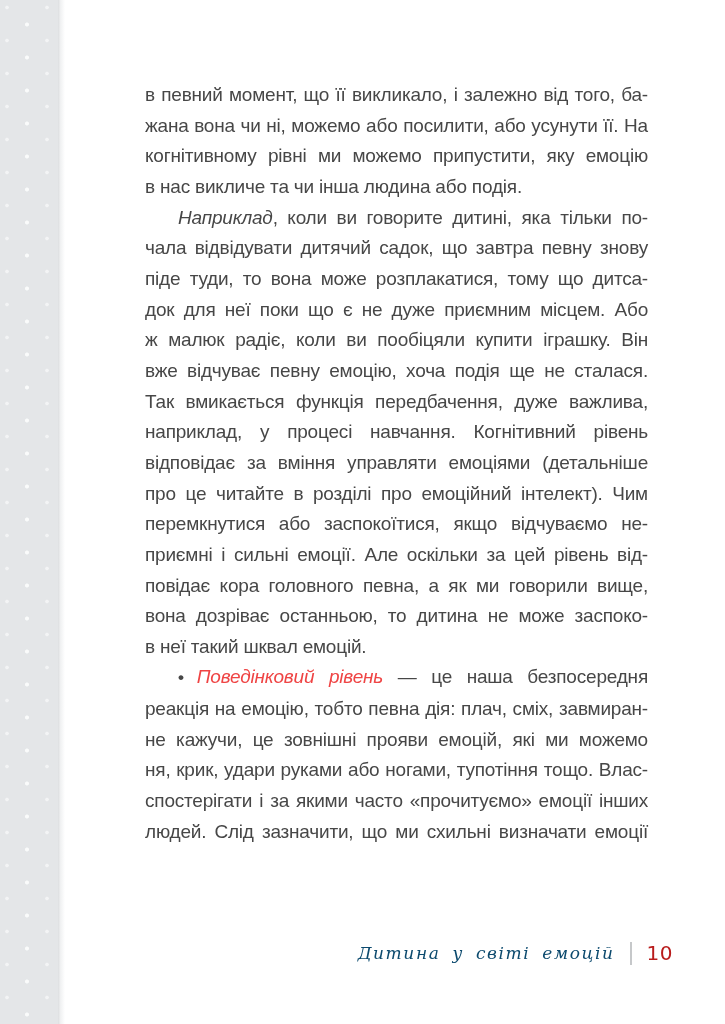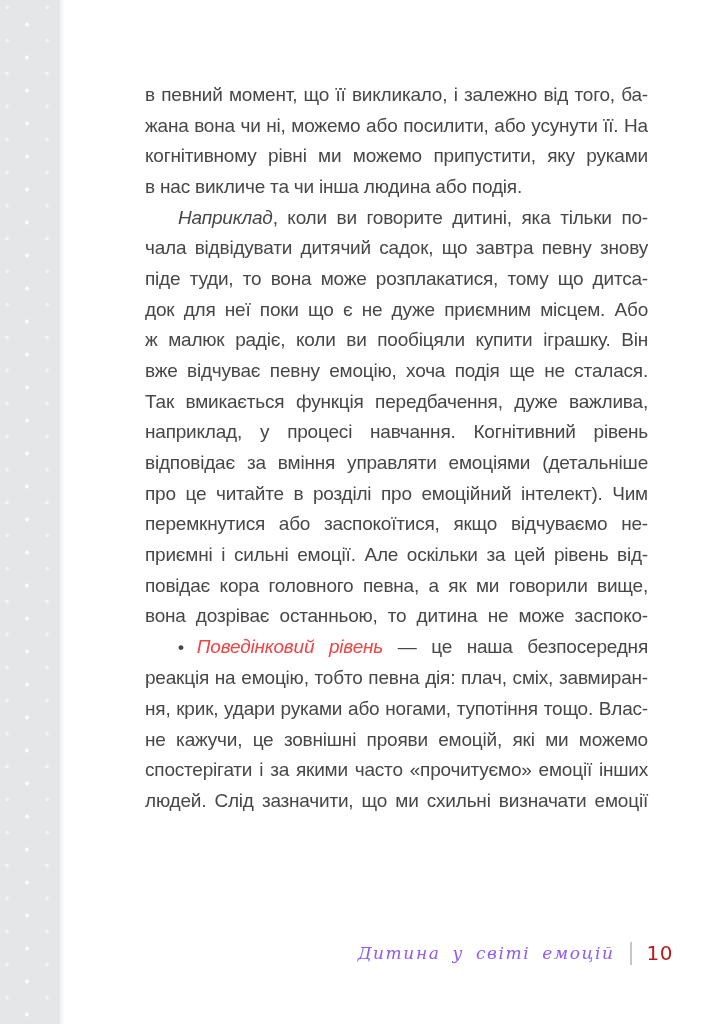--- a/index.html
+++ b/index.html
@@ -67,21 +67,21 @@
     top: 939px;
     right: 52px;
     display: flex;
     align-items: center;
     gap: 15px;
     height: 28px;
   }
   .running-title {
     font-family: "DejaVu Serif", serif;
     font-style: italic;
-    color: #8b5cf6;
+    color: #0c4a6e;
     font-size: 17px;
     letter-spacing: 1.6px;
     word-spacing: 5px;
   }
   .footer-sep {
     width: 2px;
     height: 23px;
     background: #c6c8ca;
   }
   .page-number {
@@ -95,44 +95,45 @@
 <body>
 
 <div class="sheet">
   <div class="strip"></div>
   <div class="page-edge"></div>
 
   <main class="text-block">
       <div class="para">
         <div class="line"><span class="seg-plain">в певний момент, що її викликало, і залежно від того, ба-</span></div>
         <div class="line"><span class="seg-plain">жана вона чи ні, можемо або посилити, або усунути її. На</span></div>
-        <div class="line"><span class="seg-plain">когнітивному рівні ми можемо припустити, яку руками</span></div>
+        <div class="line"><span class="seg-plain">когнітивному рівні ми можемо припустити, яку емоцію</span></div>
         <div class="line lastline"><span class="seg-plain">в нас викличе та чи інша людина або подія.</span></div>
       </div>
       <div class="para">
         <div class="line indent"><span class="seg-italic">Наприклад</span><span class="seg-plain">, коли ви говорите дитині, яка тільки по-</span></div>
         <div class="line"><span class="seg-plain">чала відвідувати дитячий садок, що завтра певну знову</span></div>
         <div class="line"><span class="seg-plain">піде туди, то вона може розплакатися, тому що дитса-</span></div>
         <div class="line"><span class="seg-plain">док для неї поки що є не дуже приємним місцем. Або</span></div>
         <div class="line"><span class="seg-plain">ж малюк радіє, коли ви пообіцяли купити іграшку. Він</span></div>
         <div class="line"><span class="seg-plain">вже відчуває певну емоцію, хоча подія ще не сталася.</span></div>
         <div class="line"><span class="seg-plain">Так вмикається функція передбачення, дуже важлива,</span></div>
         <div class="line"><span class="seg-plain">наприклад, у процесі навчання. Когнітивний рівень</span></div>
         <div class="line"><span class="seg-plain">відповідає за вміння управляти емоціями (детальніше</span></div>
         <div class="line"><span class="seg-plain">про це читайте в розділі про емоційний інтелект). Чим</span></div>
         <div class="line"><span class="seg-plain">перемкнутися або заспокоїтися, якщо відчуваємо не-</span></div>
         <div class="line"><span class="seg-plain">приємні і сильні емоції. Але оскільки за цей рівень від-</span></div>
         <div class="line"><span class="seg-plain">повідає кора головного певна, а як ми говорили вище,</span></div>
         <div class="line"><span class="seg-plain">вона дозріває останньою, то дитина не може заспоко-</span></div>
+        <div class="line lastline"><span class="seg-plain">в неї такий шквал емоцій.</span></div>
       </div>
       <div class="para">
         <div class="line indent"><span class="seg-bullet">•</span><span class="seg-bolditalic">Поведінковий рівень</span><span class="seg-plain"> — це наша безпосередня</span></div>
         <div class="line"><span class="seg-plain">реакція на емоцію, тобто певна дія: плач, сміх, завмиран-</span></div>
+        <div class="line"><span class="seg-plain">не кажучи, це зовнішні прояви емоцій, які ми можемо</span></div>
         <div class="line"><span class="seg-plain">ня, крик, удари руками або ногами, тупотіння тощо. Влас-</span></div>
-        <div class="line"><span class="seg-plain">не кажучи, це зовнішні прояви емоцій, які ми можемо</span></div>
         <div class="line"><span class="seg-plain">спостерігати і за якими часто «прочитуємо» емоції інших</span></div>
         <div class="line"><span class="seg-plain">людей. Слід зазначити, що ми схильні визначати емоції</span></div>
       </div>
     </main>
 
   <footer class="footer">
     <span class="running-title">Дитина у світі емоцій</span>
     <span class="footer-sep"></span>
     <span class="page-number">10</span>
   </footer>

